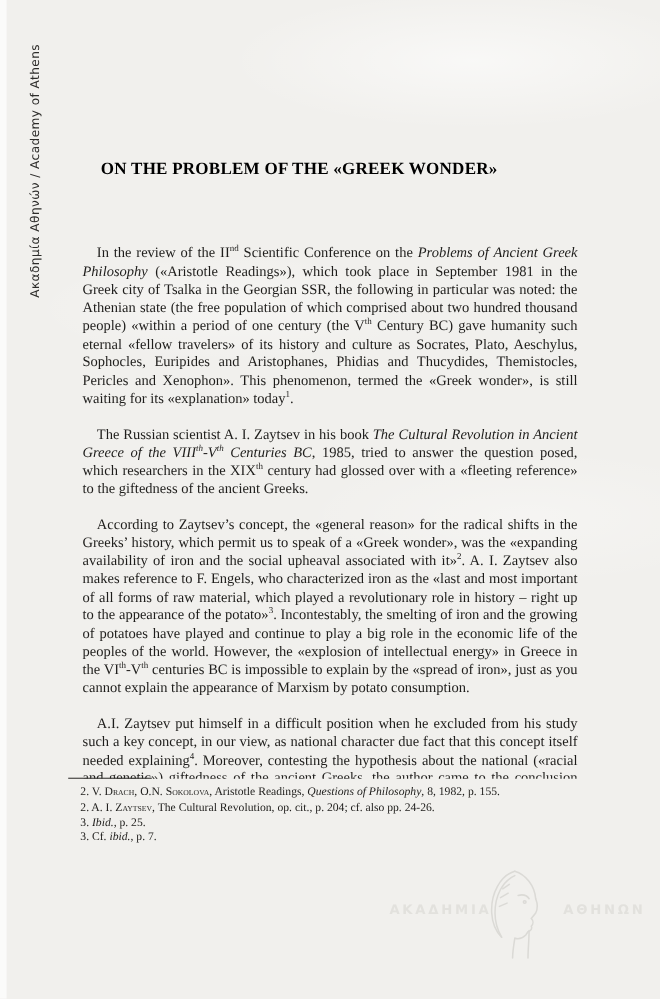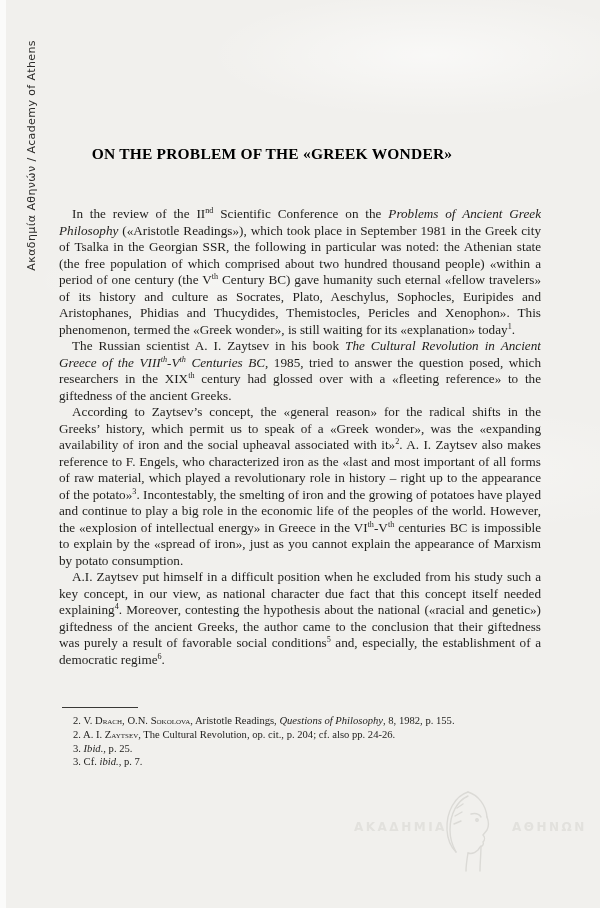--- a/index.html
+++ b/index.html
@@ -22,21 +22,21 @@
   }
   .title{
     position:absolute;left:31px;top:145px;width:482px;margin:0;
     text-align:center;font-size:15.5px;font-weight:bold;letter-spacing:.2px;
     color:#000000;
   }
   .body{
     position:absolute;left:59px;top:206px;width:482px;height:502px;overflow:hidden;
     font-size:13.2px;line-height:16.5px;text-align:justify;
   }
-  .body p{margin:0;text-indent:13px;}
+  .body p{margin:16px;text-indent:13px;}
   sup{font-size:.62em;line-height:0;vertical-align:super;}
   .fn-rule{position:absolute;left:62px;top:707px;width:76px;height:0;border-top:1.2px solid #3a3936;}
   .footnotes{position:absolute;left:73px;top:714px;width:468px;font-size:10.6px;line-height:13.8px;}
   .footnotes p{margin:0;}
   .watermark-left,.watermark-right{
     position:absolute;top:820px;
     font-family:"DejaVu Sans", sans-serif;font-size:12px;font-weight:bold;
     letter-spacing:2.5px;color:#e2e1dd;
   }
   .watermark-left{left:354px;}

